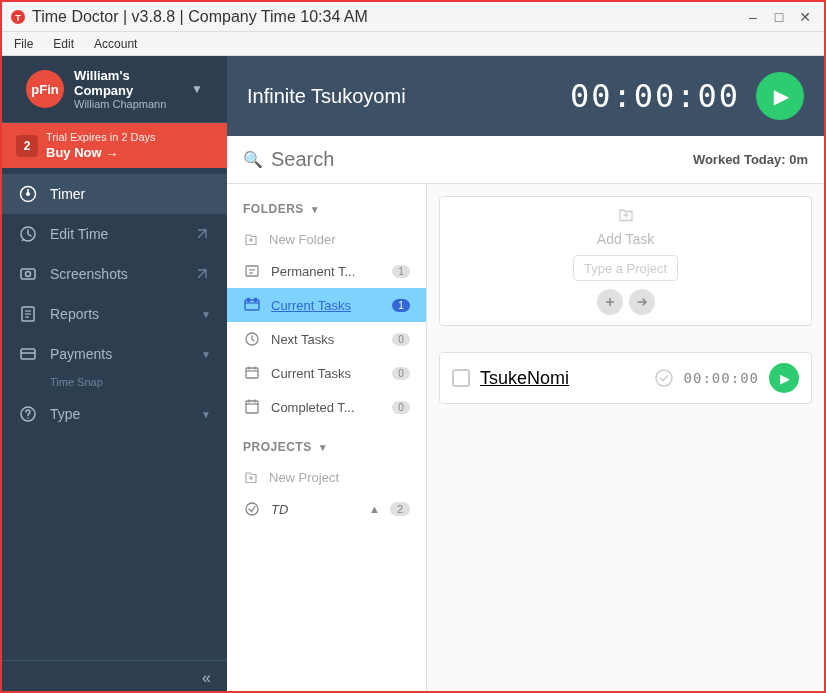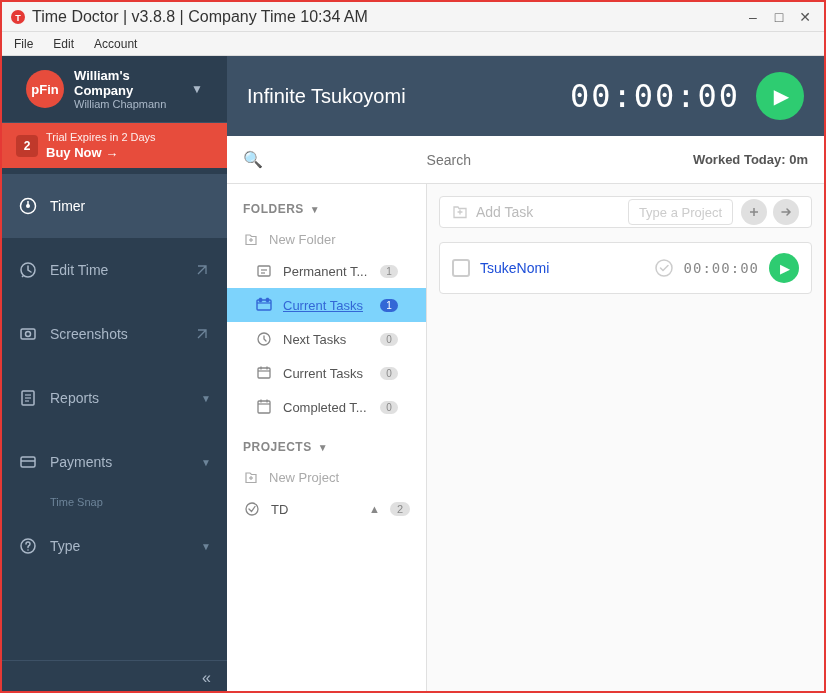--- a/index.html
+++ b/index.html
@@ -81,21 +81,21 @@
       background: #e74c3c;
       padding: 8px 14px;
       cursor: pointer;
     }
     .trial-text { font-size: 11px; color: #fff; opacity: 0.9; }
     .trial-buy { font-size: 13px; color: #fff; font-weight: 600; margin-top: 2px; display: flex; align-items: center; gap: 4px; }
 
     .sidebar-nav { flex: 1; overflow-y: auto; padding: 6px 0; }
     .nav-item {
       display: flex; align-items: center; gap: 12px;
-      padding: 22px 16px;
+      padding: 10px 16px;
       color: #aab8c8;
       cursor: pointer;
       font-size: 14px;
       position: relative;
     }
     .nav-item.active { background: #3d5166; color: #fff; }
     .nav-item-icon { width: 20px; height: 20px; display: flex; align-items: center; justify-content: center; flex-shrink: 0; }
     .nav-item-label { flex: 1; }
     .nav-item-arrow { width: 18px; height: 18px; display: flex; align-items: center; justify-content: center; color: #6d8499; font-size: 11px; }
     .nav-item-chevron { font-size: 11px; }
@@ -136,21 +136,21 @@
       background: #fff;
       padding: 8px 16px;
       display: flex;
       align-items: center;
       justify-content: space-between;
       border-bottom: 1px solid #e0e0e0;
       height: 48px;
     }
     .search-input-wrap { display: flex; align-items: center; gap: 8px; flex: 1; }
     .search-icon { color: #aaa; font-size: 16px; }
-    .search-input { border: none; outline: none; font-size: 14px; color: #555; background: transparent; width: 200px; text-align: right; }
+    .search-input { border: none; outline: none; font-size: 20px; color: #555; background: transparent; width: 200px; }
     .worked-today { font-size: 13px; color: #777; }
     .worked-today span { font-weight: 600; color: #555; }
 
     
     .content-area { display: flex; flex: 1; overflow: hidden; }
 
     
     .folders-panel {
       width: 200px;
       background: #fff;
@@ -172,21 +172,21 @@
       display: flex; align-items: center; gap: 10px;
       padding: 7px 16px;
       font-size: 13px;
       color: #aaa;
       cursor: pointer;
     }
     .panel-action-icon { width: 16px; height: 16px; display: flex; align-items: center; justify-content: center; }
 
     .folder-item {
       display: flex; align-items: center; gap: 10px;
-      padding: 8px 28px;
+      padding: 8px 16px;
       font-size: 13px;
       color: #555;
       cursor: pointer;
       position: relative;
     }
     .folder-item.active { background: #7dd3fc; color: #3367d6; text-decoration: underline; }
     .folder-item-icon { width: 18px; height: 18px; display: flex; align-items: center; justify-content: center; flex-shrink: 0; color: #888; }
     .folder-item.active .folder-item-icon { color: #3367d6; }
     .folder-item-label { flex: 1; font-size: 13px; }
     .folder-badge {
@@ -206,33 +206,34 @@
     .projects-section { margin-top: 8px; }
 
     .project-item {
       display: flex; align-items: center; gap: 10px;
       padding: 8px 16px;
       font-size: 13px;
       color: #555;
       cursor: pointer;
     }
     .project-item-icon { width: 18px; height: 18px; display: flex; align-items: center; justify-content: center; color: #888; }
-    .project-item-label { flex: 1; }
+    .project-item-label { flex: 1; font-style: italic; }
     .project-item-arrow { font-size: 11px; color: #888; }
 
     
     .tasks-panel { flex: 1; background: #fafafa; padding: 12px; overflow-y: auto; }
 
     .task-add-row {
       display: flex; align-items: center; gap: 8px;
-      padding: 2px 12px;
+      padding: 10px 12px;
       background: #fff;
       border: 1px solid #e0e0e0;
       border-radius: 4px;
-      margin-bottom: 14px;
+      margin-bottom: 26px;
+      flex-direction: column;
     }
     .task-add-icon { color: #aaa; font-size: 16px; }
     .task-add-label { color: #bbb; font-size: 14px; flex: 1; }
     .task-type-input {
       color: #ccc; font-size: 14px;
       border: 1px solid #e0e0e0;
       padding: 4px 10px;
       border-radius: 4px;
       min-width: 100px;
     }
@@ -253,21 +254,21 @@
       border: 1px solid #e0e0e0;
       border-radius: 4px;
       margin-bottom: 6px;
     }
     .task-checkbox {
       width: 18px; height: 18px;
       border: 2px solid #ccc;
       border-radius: 3px;
       flex-shrink: 0;
     }
-    .task-name { flex: 1; font-size: 14px; color: #1d4ed8; font-weight: 500; }
+    .task-name { flex: 1; font-size: 18px; color: #000000; font-weight: 500; text-decoration: underline; }
     .task-complete-icon { color: #aaa; font-size: 18px; }
     .task-timer { font-family: monospace; font-size: 14px; color: #888; letter-spacing: 1px; }
     .task-play-btn {
       width: 30px; height: 30px;
       background: #2ecc71;
       border-radius: 50%;
       display: flex; align-items: center; justify-content: center;
       cursor: pointer;
       border: none;
     }

